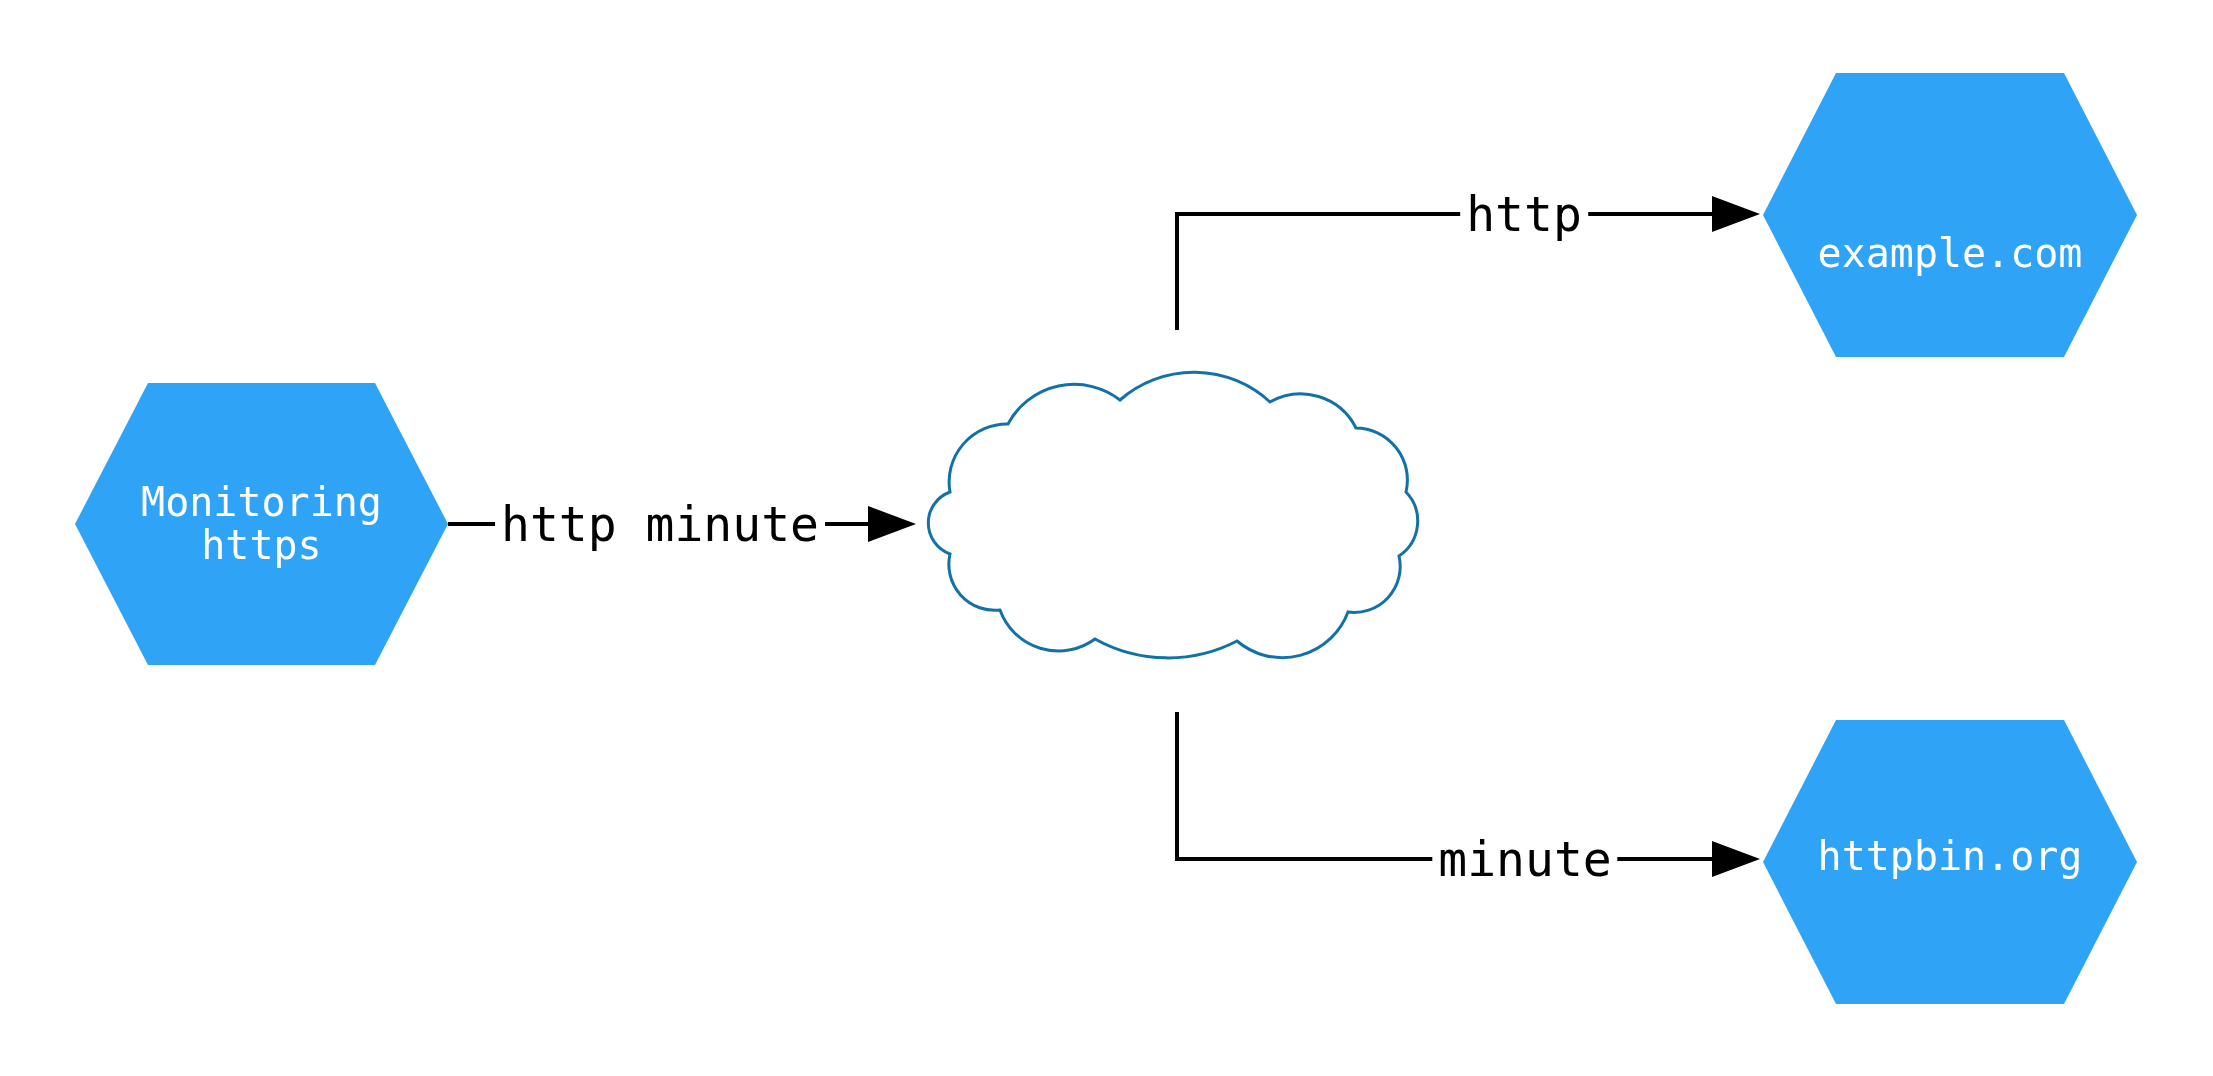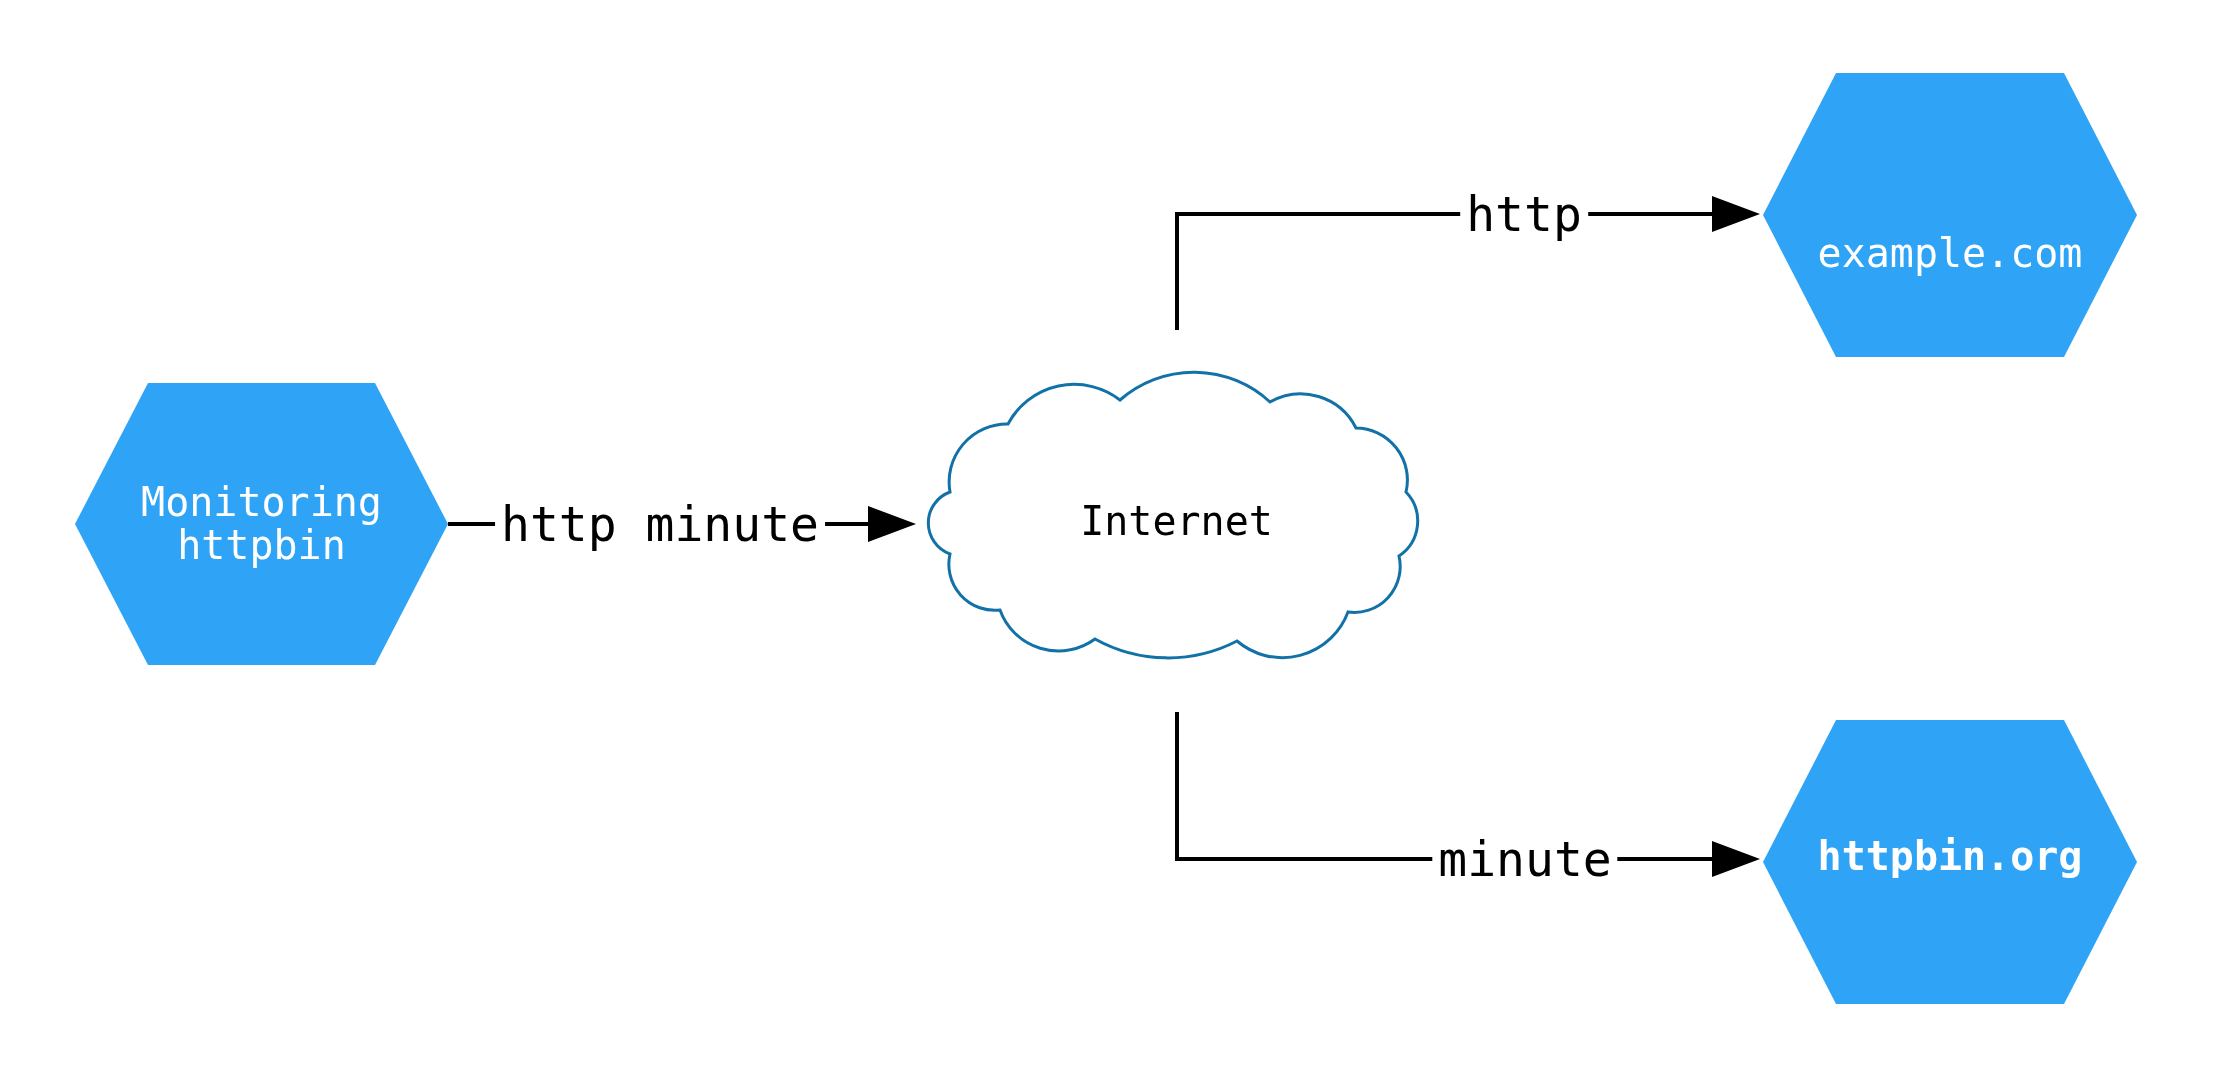--- a/index.html
+++ b/index.html
@@ -82,27 +82,26 @@
              A 62 62 0 0 1 1000 610
              A 46 46 0 0 1 950 554
              A 33 33 0 0 1 950 492 Z"></path>
 
     <polygon class="hex" points="1763,215 1836,73 2064,73 2137,215 2064,357 1836,357"></polygon>
 
     <polygon class="hex" points="1763,862 1836,720 2064,720 2137,862 2064,1004 1836,1004"></polygon>
   </svg>
 
   <div class="node-label" style="left:75px; top:383px; width:373px; height:282px;">Monitoring
-httpbin</div>
+https</div>
 
-  <div class="node-label dark" style="left:943px; top:383px; width:467px; height:277px;">Internet</div>
 
   <div class="node-label" style="left:1763px; top:73px; width:374px; height:360px;">example.com</div>
 
-  <div class="node-label" style="left:1763px; top:720px; width:374px; height:272px;font-weight:bold;">httpbin.org</div>
+  <div class="node-label" style="left:1763px; top:720px; width:374px; height:272px;">httpbin.org</div>
 
   <div class="edge-label" style="left:660px; top:524px;">http minute</div>
 
   <div class="edge-label" style="left:1524px; top:214px;">http</div>
 
   <div class="edge-label" style="left:1525px; top:859px;">minute</div>
 
 </div>
 
 </body></html>

